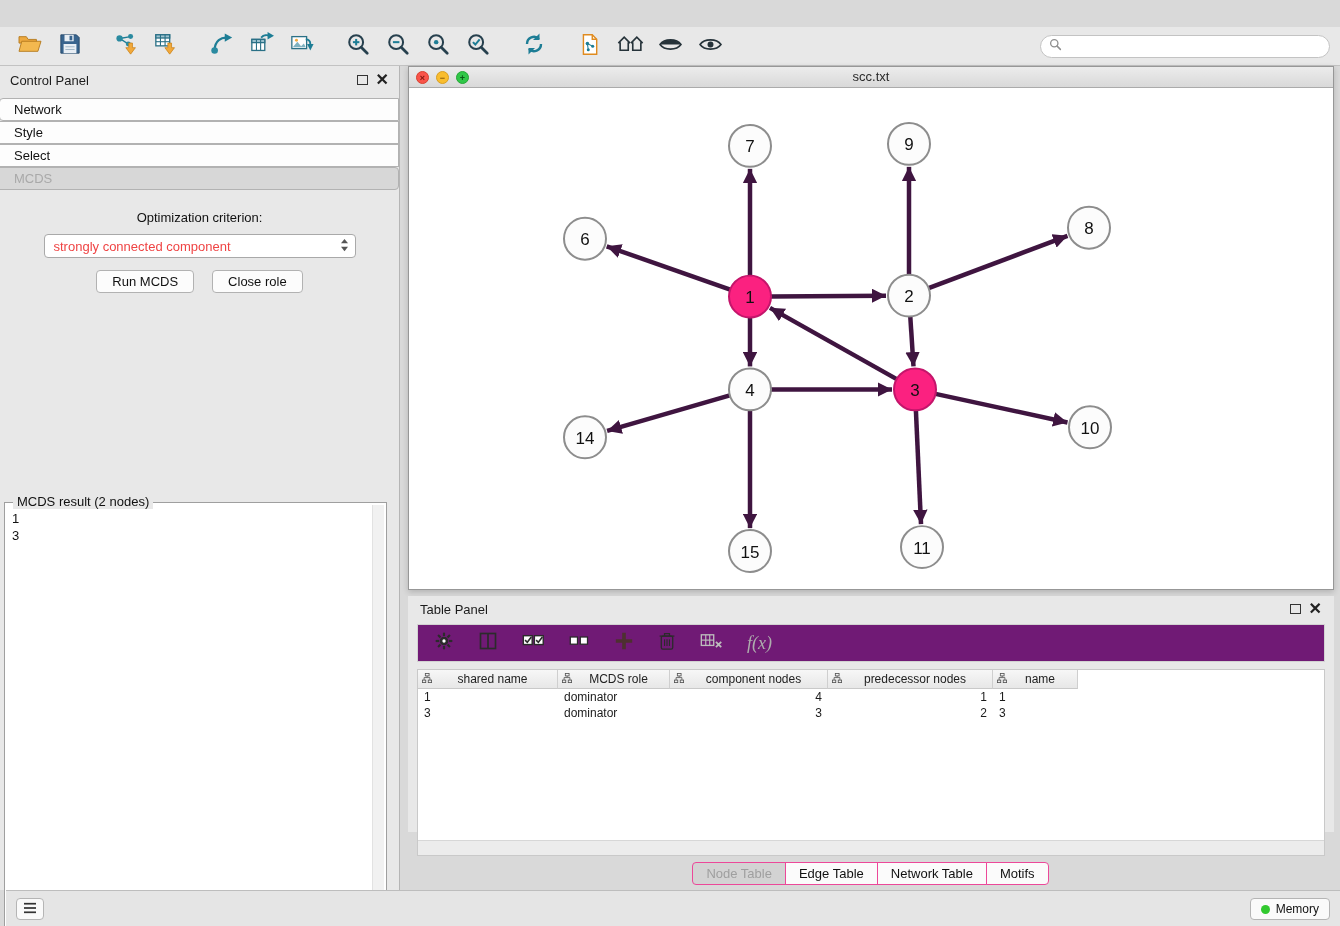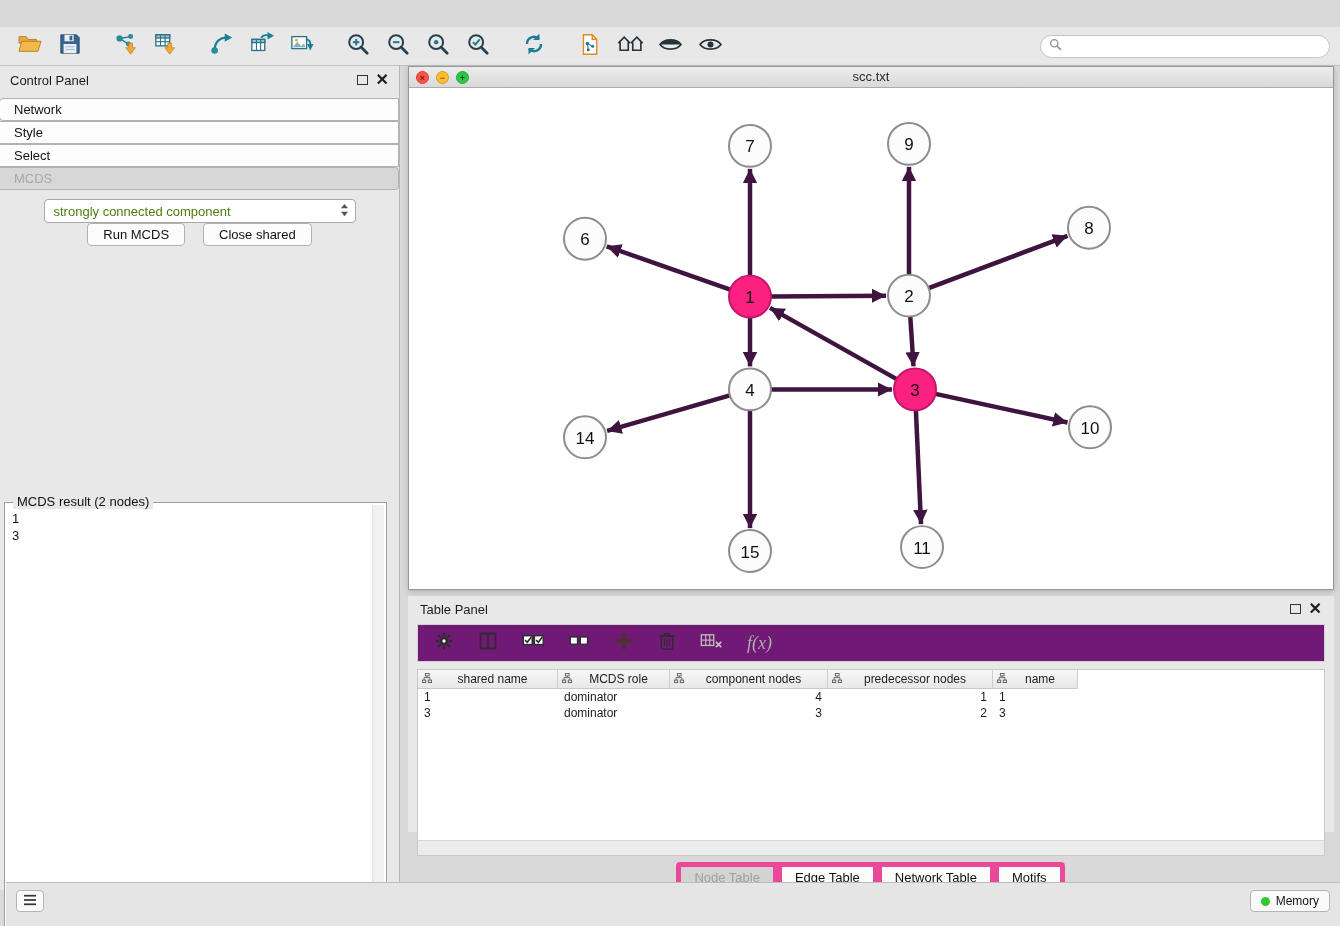--- a/index.html
+++ b/index.html
@@ -30,23 +30,23 @@
   .float-ic { width:11px; height:10px; border:1.5px solid #333; display:inline-block; }
   .close-ic { font-size:16px; font-weight:bold; color:#222; line-height:12px; }
   .cp-tabs { display:flex; justify-content:center; margin-top:4px;flex-direction:column; }
   .cp-tab { border:1px solid #b2b2b2; background:#fdfdfd; color:#111; padding:3px 14px;
     font-size:13px; margin-left:-1px; cursor:default; }
   .cp-tab:first-child { border-radius:4px 0 0 4px; }
   .cp-tab:last-child { border-radius:0 4px 4px 0; }
   .cp-tab.active { background:#d7d7d7; color:#a9a9a9; }
   .opt-label { margin-top:20px; text-align:center; font-size:13px; color:#111; }
   .dropdown { margin:9px auto 0; width:312px; height:24px; background:#fff; border:1px solid #a9a9a9;
-    border-radius:4px; display:flex; align-items:center; padding:0 6px 0 9px; font-size:13px; color:#4d7c0f; }
+    border-radius:4px; display:flex; align-items:center; padding:0 6px 0 9px; font-size:13px; color:#ef4444; }
   .dropdown .dd-label { flex:1; }
-  .btn-row { display:flex; justify-content:center; gap:18px; }
+  .btn-row { display:flex; justify-content:center; gap:18px; margin-top:12px; }
   .push-btn { background:#fcfcfc; border:1px solid #b2b2b2; border-radius:4px; padding:3px 15px;
     font-size:13px; color:#111; cursor:default; }
   .result-group { position:absolute; left:4px; right:12px; top:436px; height:448px;
     border:1px solid #9f9f9f; background:#fff; }
   .result-title { position:absolute; top:-9px; left:8px; background:#e8e8e8; padding:0 4px;
     font-size:13px; color:#111; }
   .result-list { position:absolute; inset:3px 16px 3px 3px; overflow:hidden;
     font-size:13px; color:#111; padding:4px 4px; }
   .result-item { line-height:17px; }
   .result-scroll { position:absolute; top:2px; bottom:2px; right:2px; width:12px;
@@ -85,28 +85,28 @@
   .th { background:linear-gradient(#f7f7f7,#e7e7e7); border-right:1px solid #cfcfcf;
     border-bottom:1px solid #c9c9c9; display:flex; align-items:center; padding:0 4px;
     font-size:12px; color:#222; }
   .th .th-label { flex:1; text-align:center; }
   .tr { display:flex; height:16px; }
   .td { font-size:12px; color:#1b1b1b; padding:1px 6px 0; overflow:hidden; white-space:nowrap; }
   .td.right { text-align:right; }
   .tscroll { position:absolute; left:0; right:0; bottom:0; height:15px; background:#ececec;
     border-top:1px solid #d7d7d7; }
   .tp-tabs { display:flex; justify-content:center; margin-top:6px; }
-  .tp-tab { border:5px solid #ec4899; background:#fbfbfb; color:#111; padding:3px 13px;
+  .tp-tab { border:1px solid #ec4899; background:#fbfbfb; color:#111; padding:3px 13px;
     font-size:13px; margin-left:-1px; cursor:default; }
   .tp-tab:first-child { border-radius:4px 0 0 4px; }
   .tp-tab:last-child { border-radius:0 4px 4px 0; }
   .tp-tab.active { background:#d3d3d3; color:#9f9f9f; }
 
   
-  .statusbar { position:absolute; left:6px; right:0; bottom:0; height:44px; background:#e5e5e5;
+  .statusbar { position:absolute; left:6px; right:0; bottom:0; height:36px; background:#e5e5e5;
     border-top:1px solid #bdbdbd;text-align:center; }
   .list-button { position:absolute; left:10px; top:7px; width:28px; height:22px;
     border:1px solid #b5b5b5; border-radius:4px; background:#fafafa;
     display:flex; align-items:center; justify-content:center; cursor:default; }
   .memory-button { position:absolute; right:10px; top:7px; height:22px; border:1px solid #b5b5b5;
     border-radius:4px; background:#fafafa; display:flex; align-items:center; gap:6px;
     padding:0 10px; font-size:12px; color:#111; cursor:default; }
   .memory-dot { width:9px; height:9px; border-radius:50%; background:var(--ok-color,#32c92f); }
 </style>
 </head>
@@ -264,30 +264,31 @@
         <span class="float-ic"></span>
         <span class="close-ic">✕</span>
       </span>
     </div>
     <div class="cp-tabs">
         <div class="cp-tab">Network</div>
         <div class="cp-tab">Style</div>
         <div class="cp-tab">Select</div>
         <div class="cp-tab active">MCDS</div>
       </div>
+    <div class="opt-label">Optimization criterion:</div>
     <div class="dropdown">
       <span class="dd-label">strongly connected component</span>
       <span><svg viewBox="0 0 10 16" width="9" height="14">
             <path d="M5 1 L9 6 H1z" fill="#555"></path>
             <path d="M5 15 L1 10 H9z" fill="#555"></path>
           </svg></span>
     </div>
     <div class="btn-row">
       <button class="push-btn">Run MCDS</button>
-      <button class="push-btn">Close shared</button>
+      <button class="push-btn">Close role</button>
     </div>
     <div class="result-group">
       <span class="result-title">MCDS result (2 nodes)</span>
       <div class="result-list">
           <div class="result-item">1</div>
           <div class="result-item">3</div>
         </div>
       <div class="result-scroll"></div>
     </div>
   </div>

